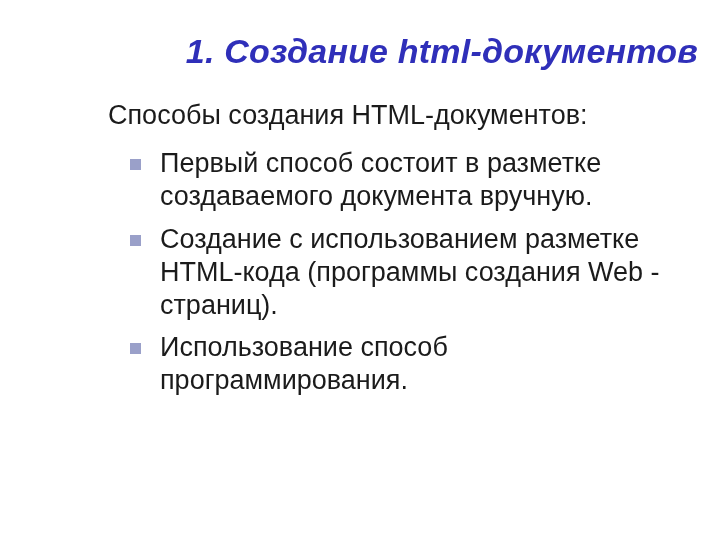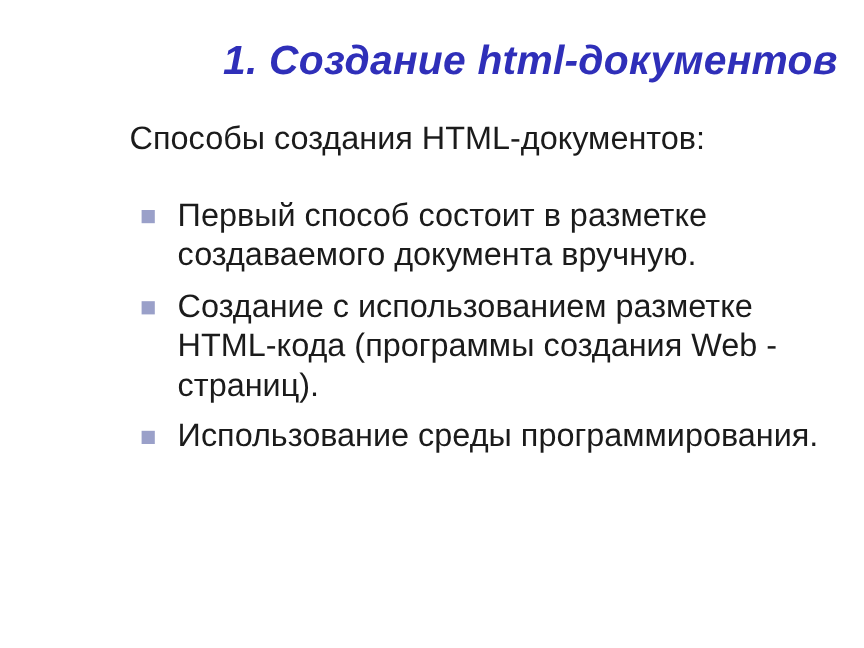--- a/index.html
+++ b/index.html
@@ -23,26 +23,26 @@
     font-size: 34px;
     font-weight: 700;
     font-style: italic;
     color: #2F2FB9;
     margin: 10px 0 28px 0;
     letter-spacing: 0.2px;
   }
   .intro {
     font-size: 27px;
     line-height: 1.25;
-    margin: 0 0 30px 86px;
+    margin: 0 0 14px 86px;
     color: #1b1b1b;
   }
   ul.bullets {
     list-style: none;
-    margin: 0;
+    margin: 12px;
     padding: 0 0 0 86px;
   }
   ul.bullets li {
     position: relative;
     font-size: 27px;
     line-height: 1.22;
     color: #1b1b1b;
     padding-left: 40px;
     margin-bottom: 10px;
   }
@@ -66,16 +66,16 @@
     <li>
       <span class="sq"></span>
       <span>Первый способ состоит в разметке создаваемого документа вручную.</span>
     </li>
     <li>
       <span class="sq"></span>
       <span>Создание с использованием разметке HTML-кода (программы создания Web - страниц).</span>
     </li>
     <li>
       <span class="sq"></span>
-      <span>Использование среды программирования.</span>
+      <span>Использование способ программирования.</span>
     </li>
   </ul>
 </div>
 
 </body></html>

